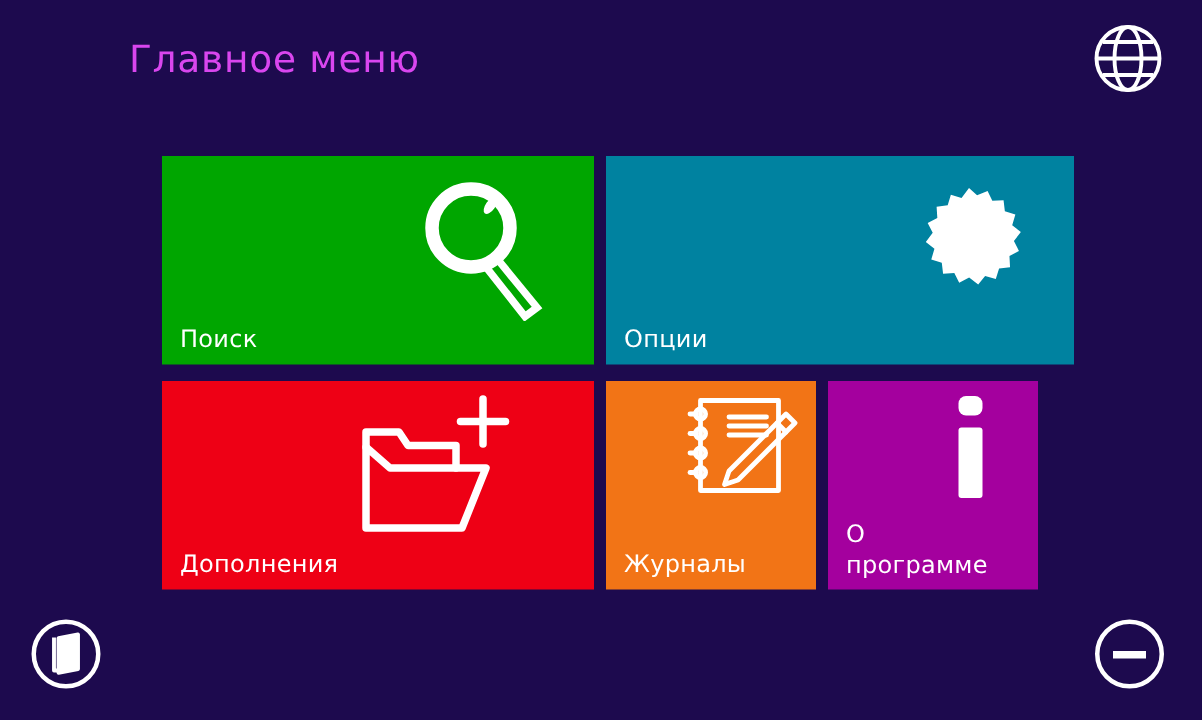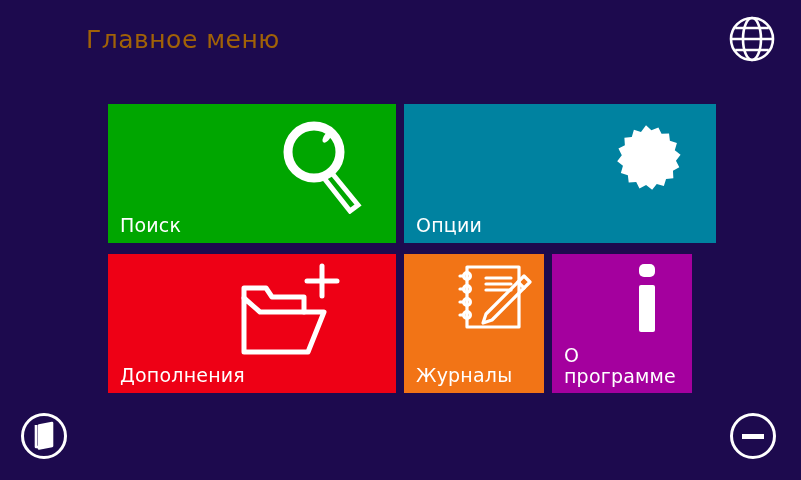--- a/index.html
+++ b/index.html
@@ -15,21 +15,21 @@
     overflow: hidden;
     font-family: "DejaVu Sans", "Liberation Sans", sans-serif;
     -webkit-font-smoothing: antialiased;
   }
 
   
   #page-title {
     position: absolute;
     left: 86px;
     top: 25px;
-    color: #a16207;
+    color: #d946ef;
     font-size: 25px;
     font-weight: 400;
     letter-spacing: 0.5px;
     white-space: nowrap;
   }
   #lang-button {
     position: absolute;
     right: 22px;
     top: 14px;
     width: 54px;
@@ -52,21 +52,21 @@
     position: absolute;
     box-sizing: border-box;
     cursor: pointer;
     overflow: hidden;
   }
   .tile-label {
     position: absolute;
     left: 12px;
     bottom: 8px;
     color: #ffffff;
-    font-size: 19px;
+    font-size: 16px;
     line-height: 19px;
     white-space: pre-line;
     letter-spacing: 0.2px;
   }
   .tile-icon {
     position: absolute;
     display: block;
   }
 
   

